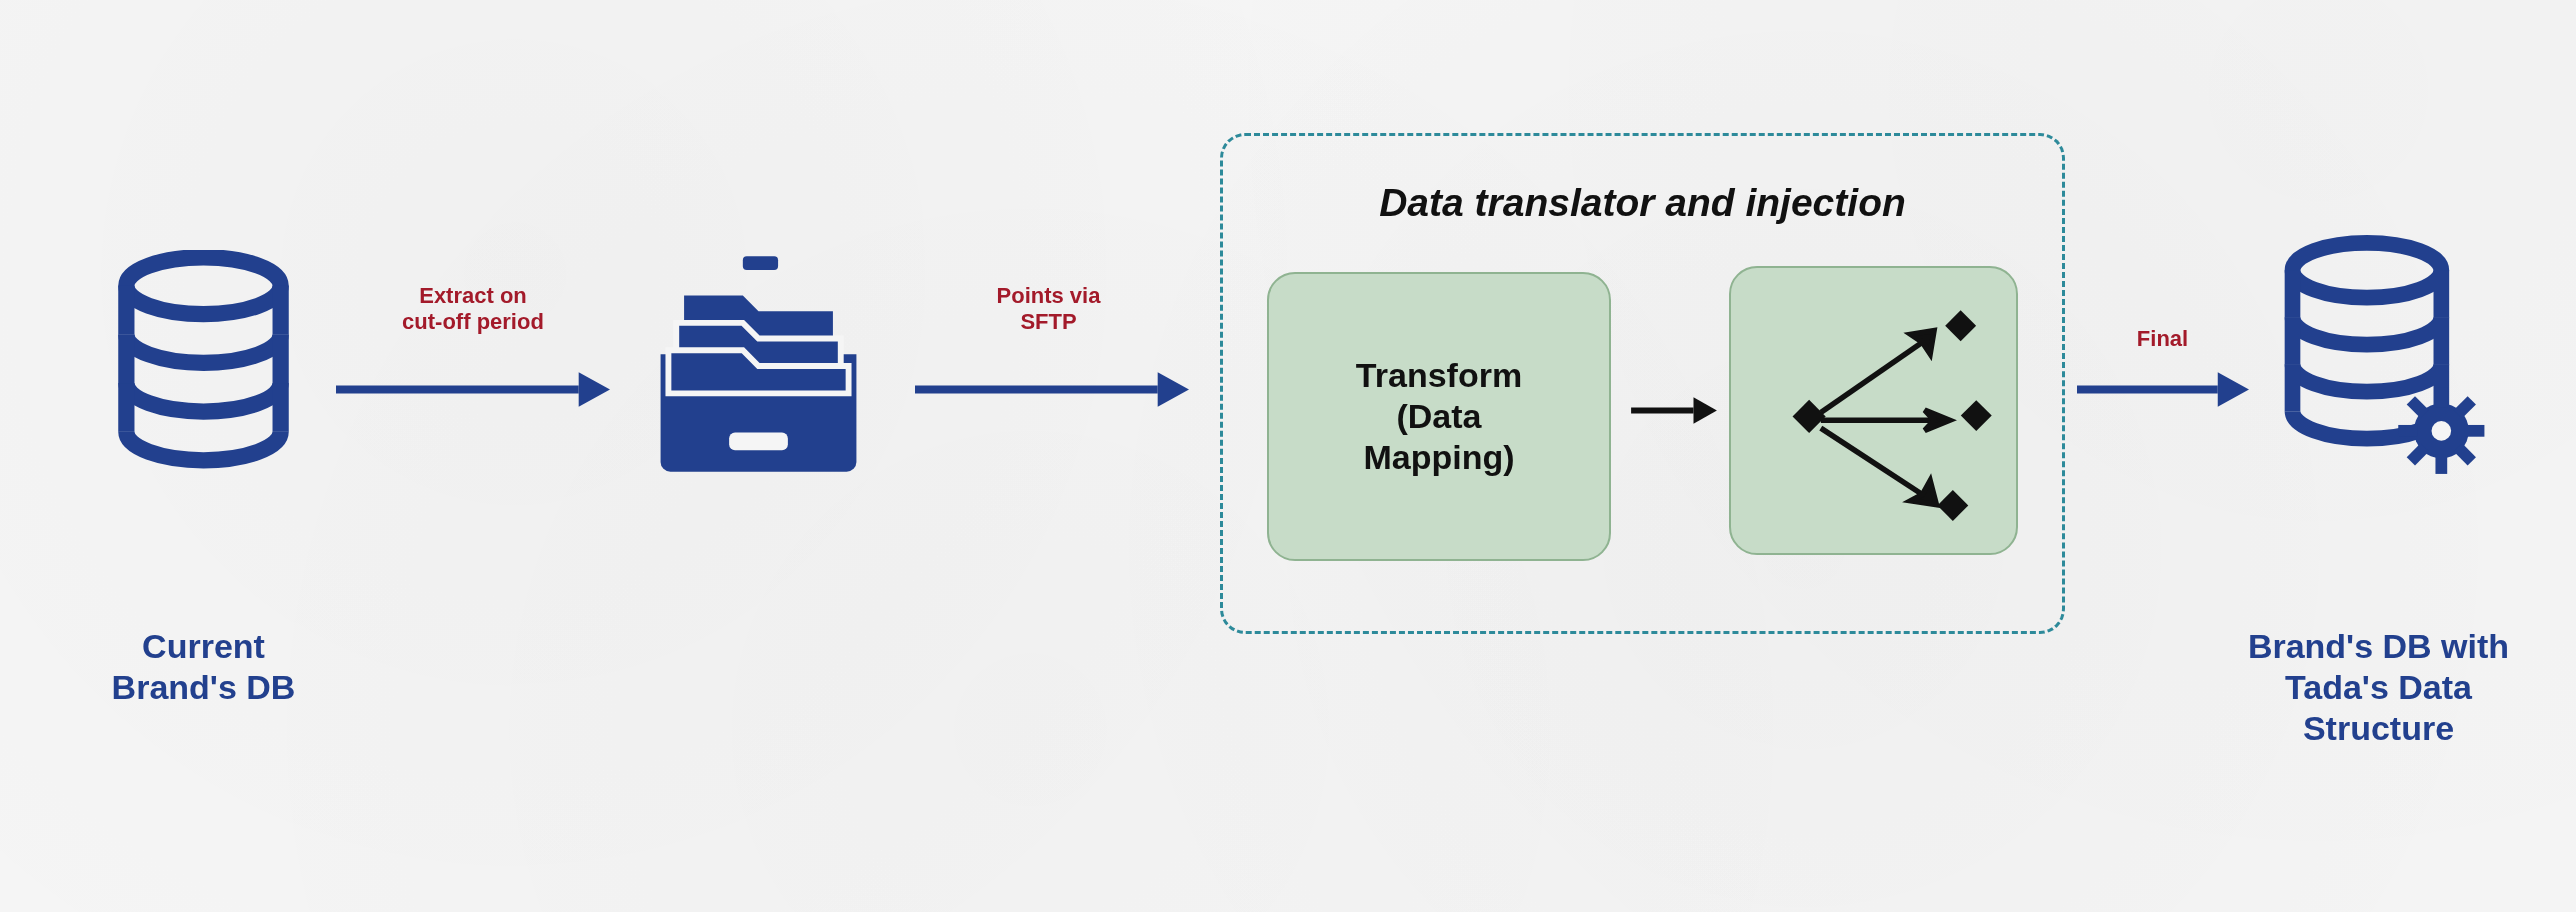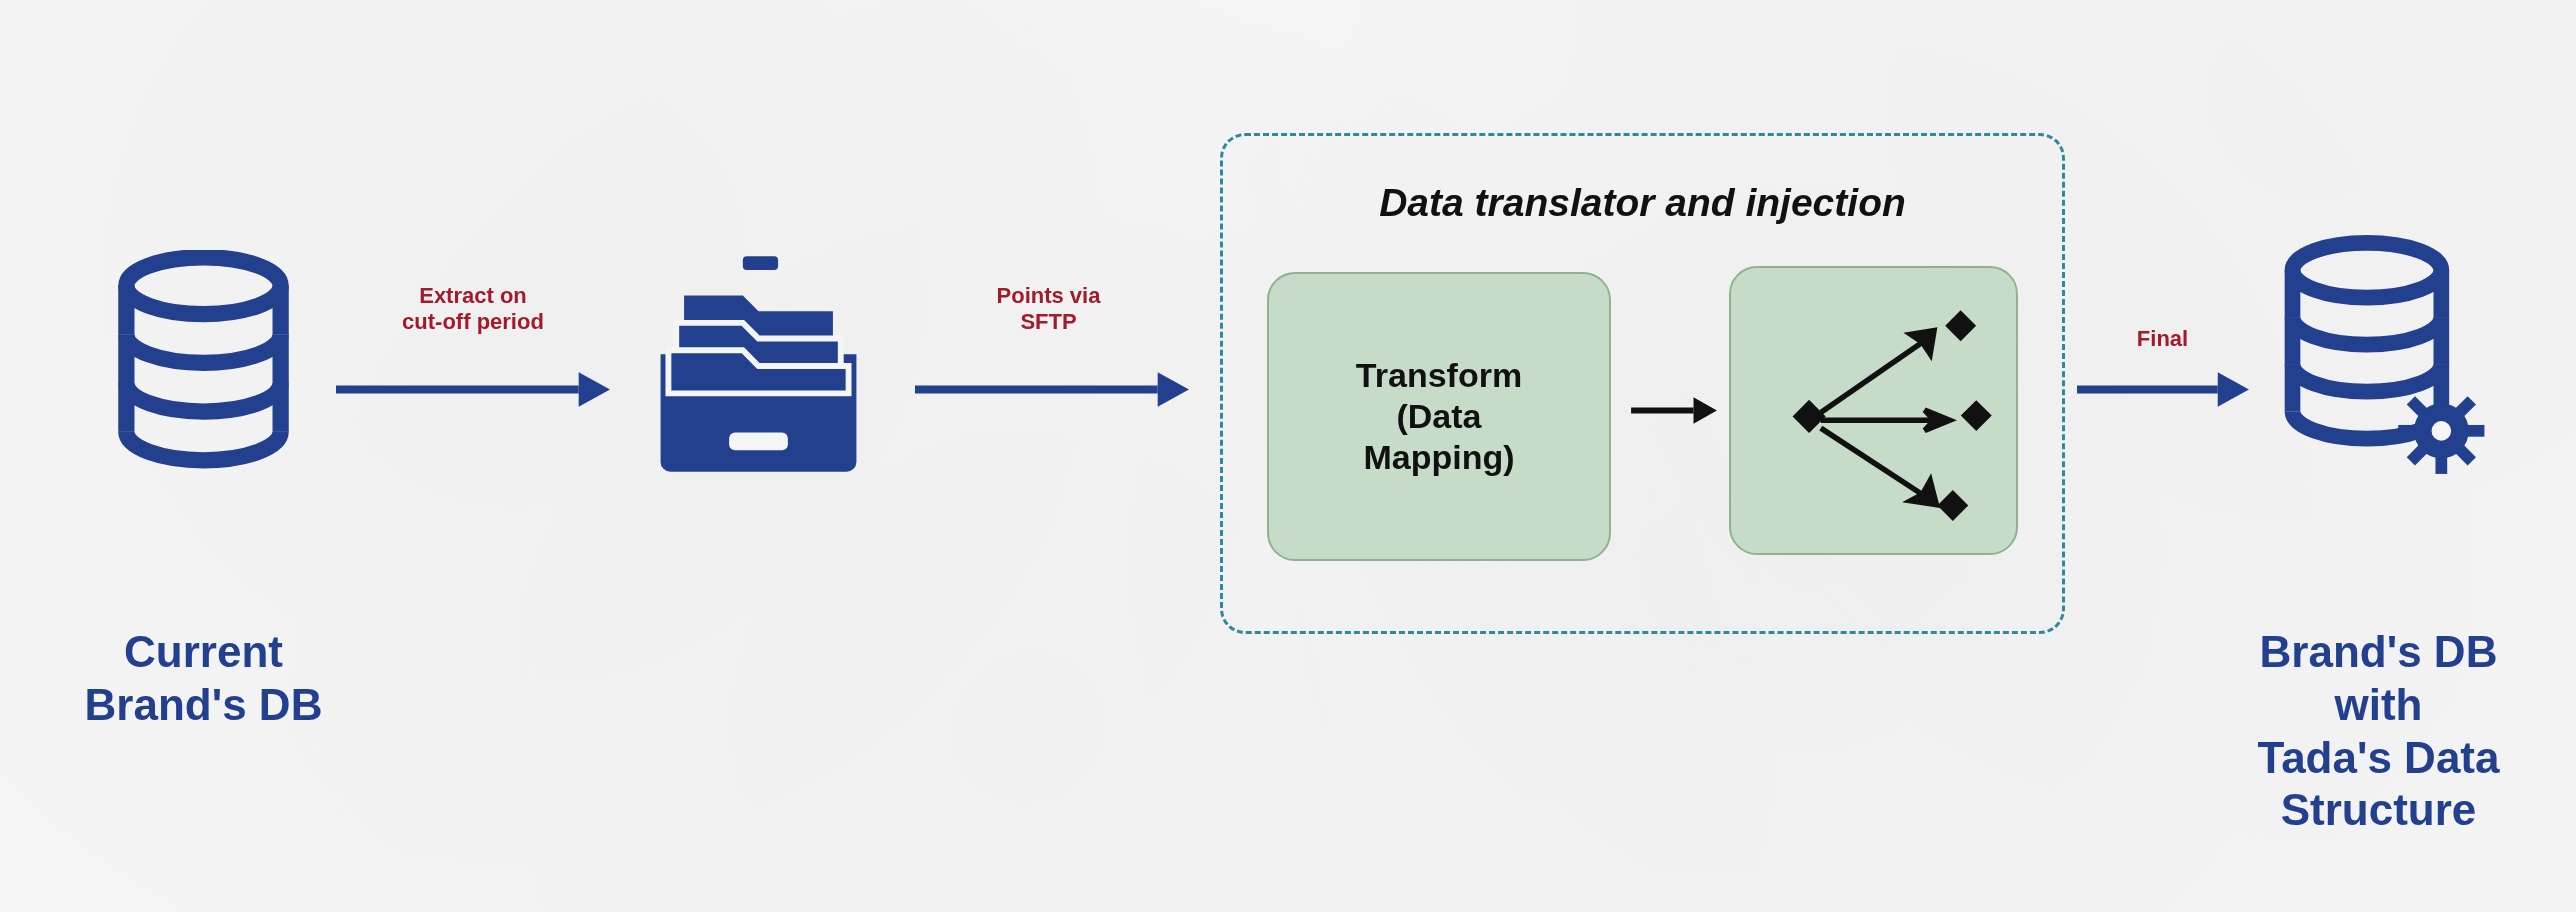--- a/index.html
+++ b/index.html
@@ -30,21 +30,21 @@
     position: relative;
     width: 2576px;
     height: 912px;
   }
   .abs { position: absolute; }
   .blue-text { color: var(--blue); font-weight: 700; text-align: center; line-height: 1.2; }
   .red-text  { color: var(--red);  font-weight: 700; text-align: center; line-height: 1.2; }
   .black-text{ color: var(--black);font-weight: 700; text-align: center; line-height: 1.2; }
 
   
-  .caption   { font-size: 44px; }
+  .caption   { font-size: 34px; }
   .arrowlab  { font-size: 22px; margin-top: 13px; }
   .title     { font-size: 39px; }
   .boxlabel  { font-size: 34px; font-weight: 600; }
 
   
   .dash-box {
     border: 3.9px dashed var(--teal);
     border-radius: 25px;
   }
   

